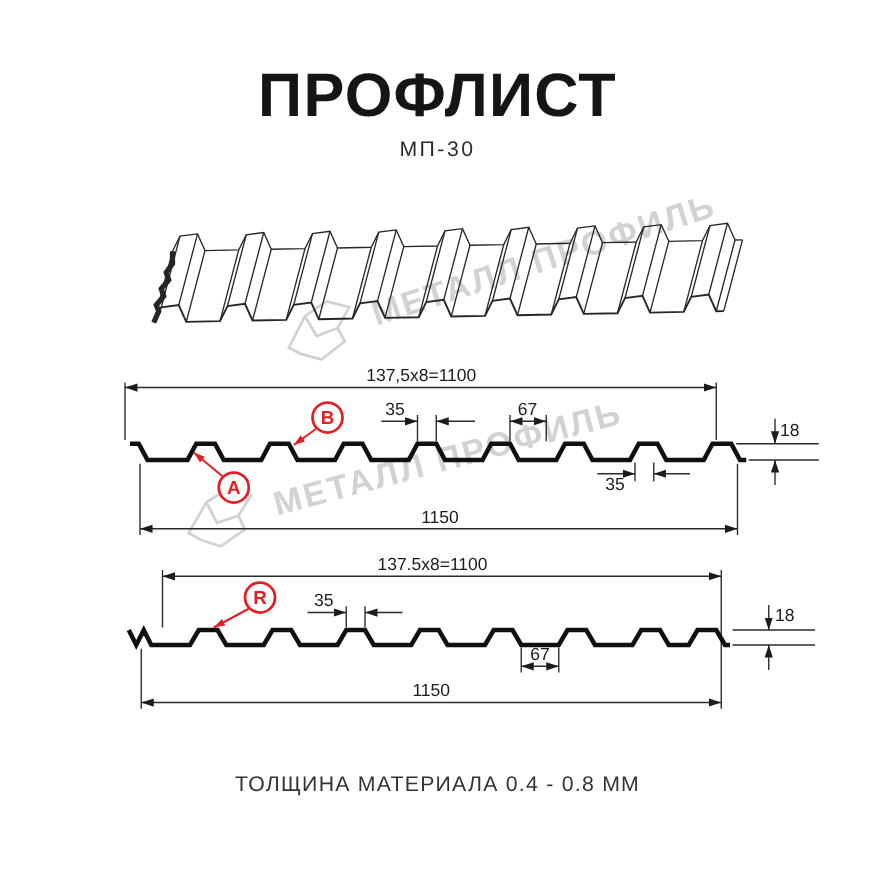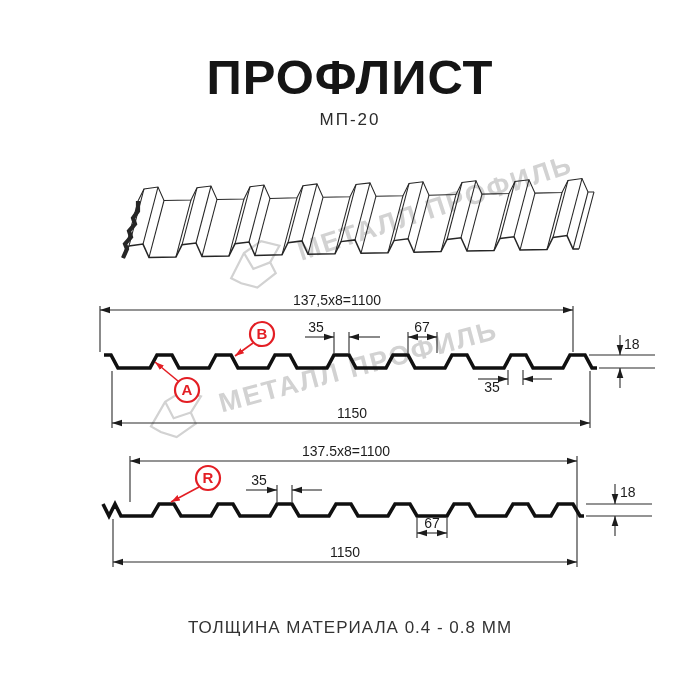--- a/index.html
+++ b/index.html
@@ -38,21 +38,21 @@
   <div class="watermark wm2">
     <svg width="62" height="50" viewBox="0 0 62 50">
       <path class="wlogo" d="M2,29 L22,9 L42,3 L58,13 L44,26 L46,38 L24,46 L10,37 Z"></path>
       <path class="wlogo" d="M22,9 L26,27 L44,26"></path>
     </svg>
     <span>МЕТАЛЛ ПРОФИЛЬ</span>
   </div>
 
   <div class="hdr">
     <div class="title">ПРОФЛИСТ</div>
-    <div class="subtitle">МП-20</div>
+    <div class="subtitle">МП-30</div>
   </div>
 
   <svg id="persp3d" class="draw" style="left:95px;top:152px" width="510" height="150" viewBox="0 0 510 150">
     <g id="sheet3d">
         <path d="M28.0,106.0 L34.0,93.9 L48.0,92.1 L54.0,105.5 L81.0,104.9 L87.0,92.8 L101.0,91.0 L107.0,104.4 L134.0,103.9 L140.0,91.8 L154.0,90.0 L160.0,103.4 L187.0,102.8 L193.0,90.7 L207.0,88.9 L213.0,102.3 L240.0,101.8 L246.0,89.6 L260.0,87.9 L266.0,101.2 L293.0,100.7 L299.0,88.6 L313.0,86.8 L319.0,100.2 L346.0,99.6 L352.0,87.5 L366.0,85.7 L372.0,99.1 L399.0,98.6 L405.0,86.5 L419.0,84.7 L425.0,98.1 L452.0,97.5 L458.0,85.4 L472.0,83.6 L478.0,97.0 L484.0,96.9" fill="none" stroke="#262626" stroke-width="1.5"></path>
         <path d="M43.0,49.0 L49.0,36.9 L63.0,35.1 L69.0,48.5 L96.0,47.9 L102.0,35.8 L116.0,34.0 L122.0,47.4 L149.0,46.9 L155.0,34.8 L169.0,33.0 L175.0,46.4 L202.0,45.8 L208.0,33.7 L222.0,31.9 L228.0,45.3 L255.0,44.8 L261.0,32.6 L275.0,30.9 L281.0,44.2 L308.0,43.7 L314.0,31.6 L328.0,29.8 L334.0,43.2 L361.0,42.6 L367.0,30.5 L381.0,28.7 L387.0,42.1 L414.0,41.6 L420.0,29.5 L434.0,27.7 L440.0,41.1 L467.0,40.5 L473.0,28.4 L487.0,26.6 L493.0,40.0 L499.0,39.9" fill="none" stroke="#262626" stroke-width="1.05"></path>
         <path d="M28,106.0 L43,49.0" fill="none" stroke="#262626" stroke-width="1.05"></path>
         <path d="M34,93.9 L49,36.9" fill="none" stroke="#262626" stroke-width="1.05"></path>
         <path d="M48,92.1 L63,35.1" fill="none" stroke="#262626" stroke-width="1.05"></path>
         <path d="M54,105.5 L69,48.5" fill="none" stroke="#262626" stroke-width="1.05"></path>

